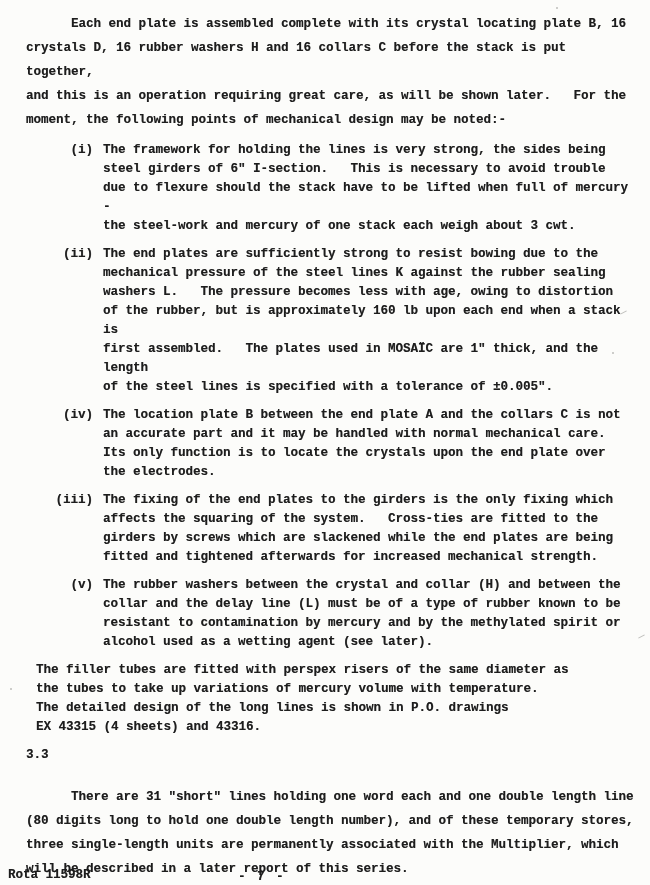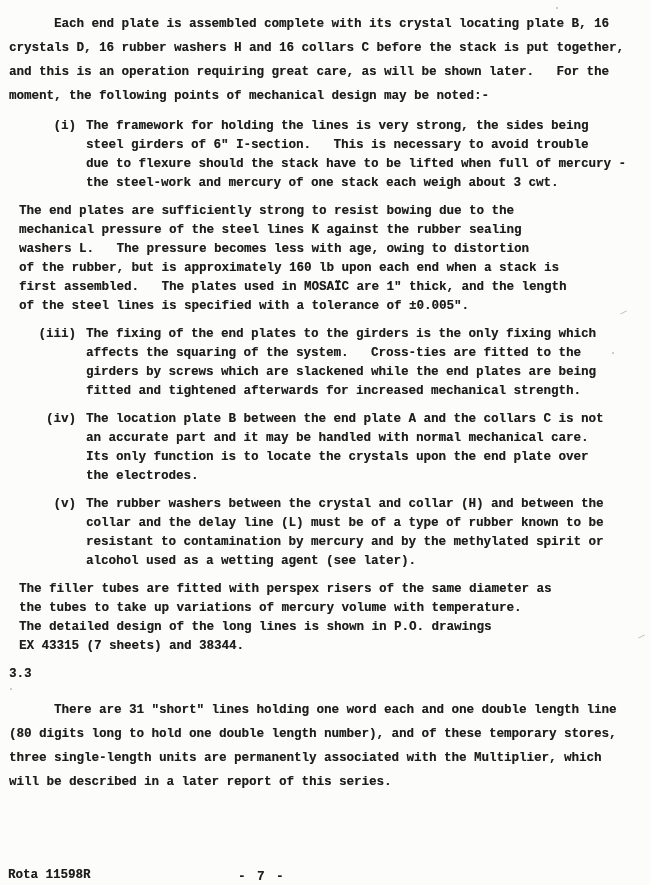--- a/index.html
+++ b/index.html
@@ -3,21 +3,21 @@
 <meta charset="utf-8">
 <style>
   html, body { margin: 0; padding: 0; background: #e8e8e6; }
   .page {
     width: 650px;
     height: 885px;
     position: relative;
     margin: 0 auto;
     background: #fcfcfa;
     box-sizing: border-box;
-    padding: 12px 10px 0 9px;
+    padding: 12px 10px 0 26px;
     font-family: "Liberation Mono", "DejaVu Sans Mono", monospace;
     font-weight: 700;
     font-size: 12.5px;
     color: #1d1d1d;
     text-shadow: 0.25px 0.25px 0.35px rgba(25,25,25,0.55);
     overflow: hidden;
   }
   .para {
     white-space: pre-wrap;
     line-height: 24px;
@@ -36,21 +36,21 @@
     text-align: right;
   }
   .item-text {
     margin-left: 10px;
     white-space: pre-wrap;
   }
   .section-heading {
     display: flex;
     line-height: 19px;
     margin-top: 7px;
-    margin-bottom: 14px;
+    margin-bottom: 20px;
   }
   .heading-number { flex: none; width: 32px; }
   .heading-title {
     text-decoration: underline;
     text-underline-offset: 3px;
     text-decoration-thickness: 1px;
   }
   .closing { line-height: 24px; }
   .page-footer {
     position: absolute;
@@ -82,57 +82,58 @@
 
     <div class="list-item">
       <div class="item-label">(i)</div>
       <div class="item-text">The framework for holding the lines is very strong, the sides being
 steel girders of 6" I-section.   This is necessary to avoid trouble
 due to flexure should the stack have to be lifted when full of mercury -
 the steel-work and mercury of one stack each weigh about 3 cwt.</div>
     </div>
 
     <div class="list-item">
+      <div class="item-label">(ii)</div>
       <div class="item-text">The end plates are sufficiently strong to resist bowing due to the
 mechanical pressure of the steel lines K against the rubber sealing
 washers L.   The pressure becomes less with age, owing to distortion
 of the rubber, but is approximately 160 lb upon each end when a stack is
 first assembled.   The plates used in MOSAÏC are 1" thick, and the length
 of the steel lines is specified with a tolerance of ±0.005".</div>
     </div>
 
     <div class="list-item">
+      <div class="item-label">(iv)</div>
+      <div class="item-text">The location plate B between the end plate A and the collars C is not
+an accurate part and it may be handled with normal mechanical care.
+Its only function is to locate the crystals upon the end plate over
+the electrodes.</div>
+    </div>
+
+    <div class="list-item">
       <div class="item-label">(iii)</div>
       <div class="item-text">The fixing of the end plates to the girders is the only fixing which
 affects the squaring of the system.   Cross-ties are fitted to the
 girders by screws which are slackened while the end plates are being
 fitted and tightened afterwards for increased mechanical strength.</div>
-    </div>
-
-    <div class="list-item">
-      <div class="item-label">(iv)</div>
-      <div class="item-text">The location plate B between the end plate A and the collars C is not
-an accurate part and it may be handled with normal mechanical care.
-Its only function is to locate the crystals upon the end plate over
-the electrodes.</div>
     </div>
 
     <div class="list-item">
       <div class="item-label">(v)</div>
       <div class="item-text">The rubber washers between the crystal and collar (H) and between the
 collar and the delay line (L) must be of a type of rubber known to be
 resistant to contamination by mercury and by the methylated spirit or
 alcohol used as a wetting agent (see later).</div>
     </div>
 
     <div class="list-item">
       <div class="item-text">The filler tubes are fitted with perspex risers of the same diameter as
 the tubes to take up variations of mercury volume with temperature.
 The detailed design of the long lines is shown in P.O. drawings
-EX 43315 (7 sheets) and 38344.</div>
+EX 43315 (4 sheets) and 43316.</div>
     </div>
 
   </div>
 
   <div class="section-heading">
     <div class="heading-number">3.3</div>
   </div>
 
   <p class="para closing">      There are 31 "short" lines holding one word each and one double length line
 (80 digits long to hold one double length number), and of these temporary stores,

